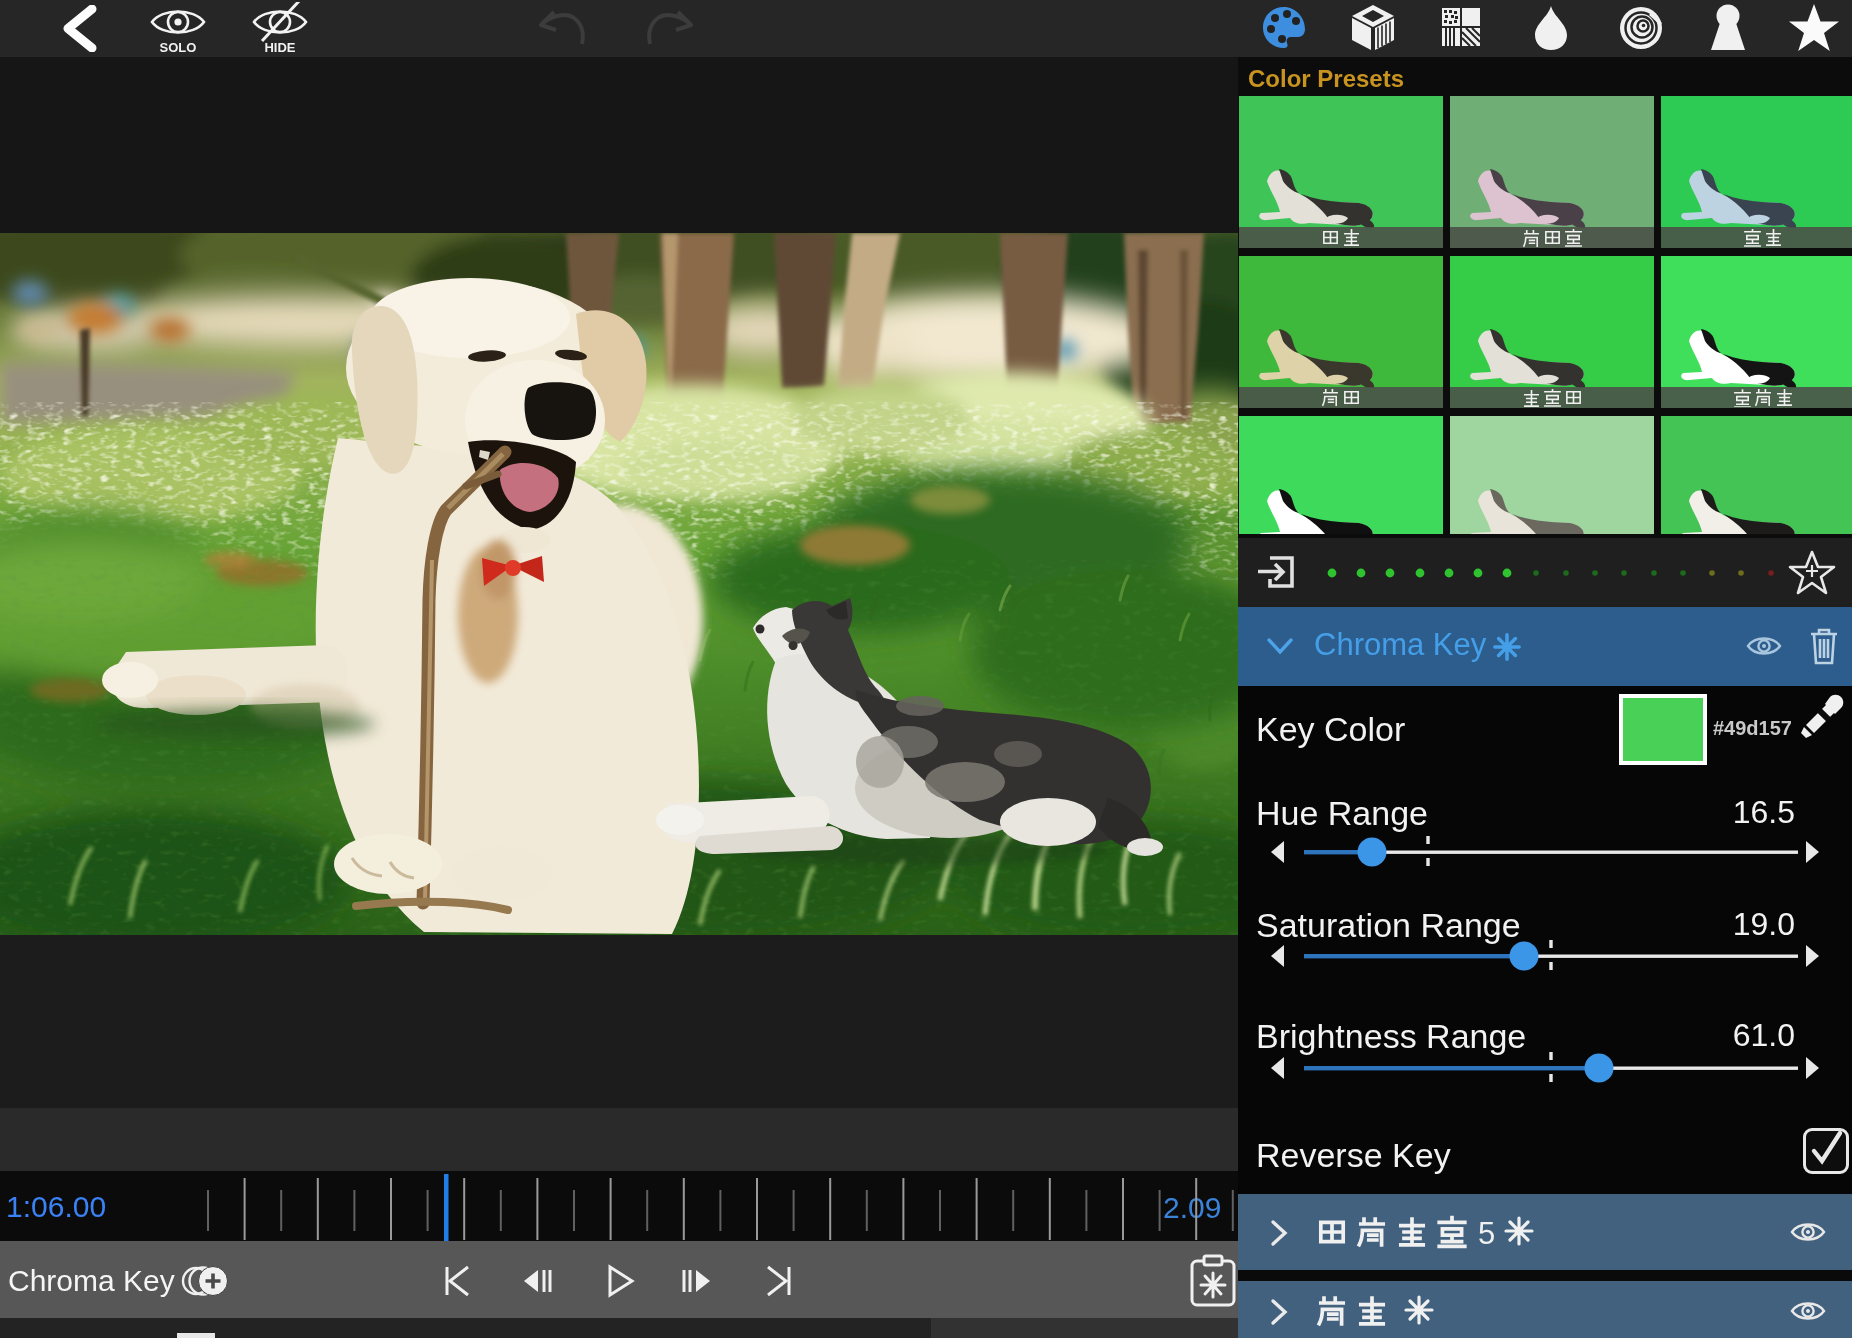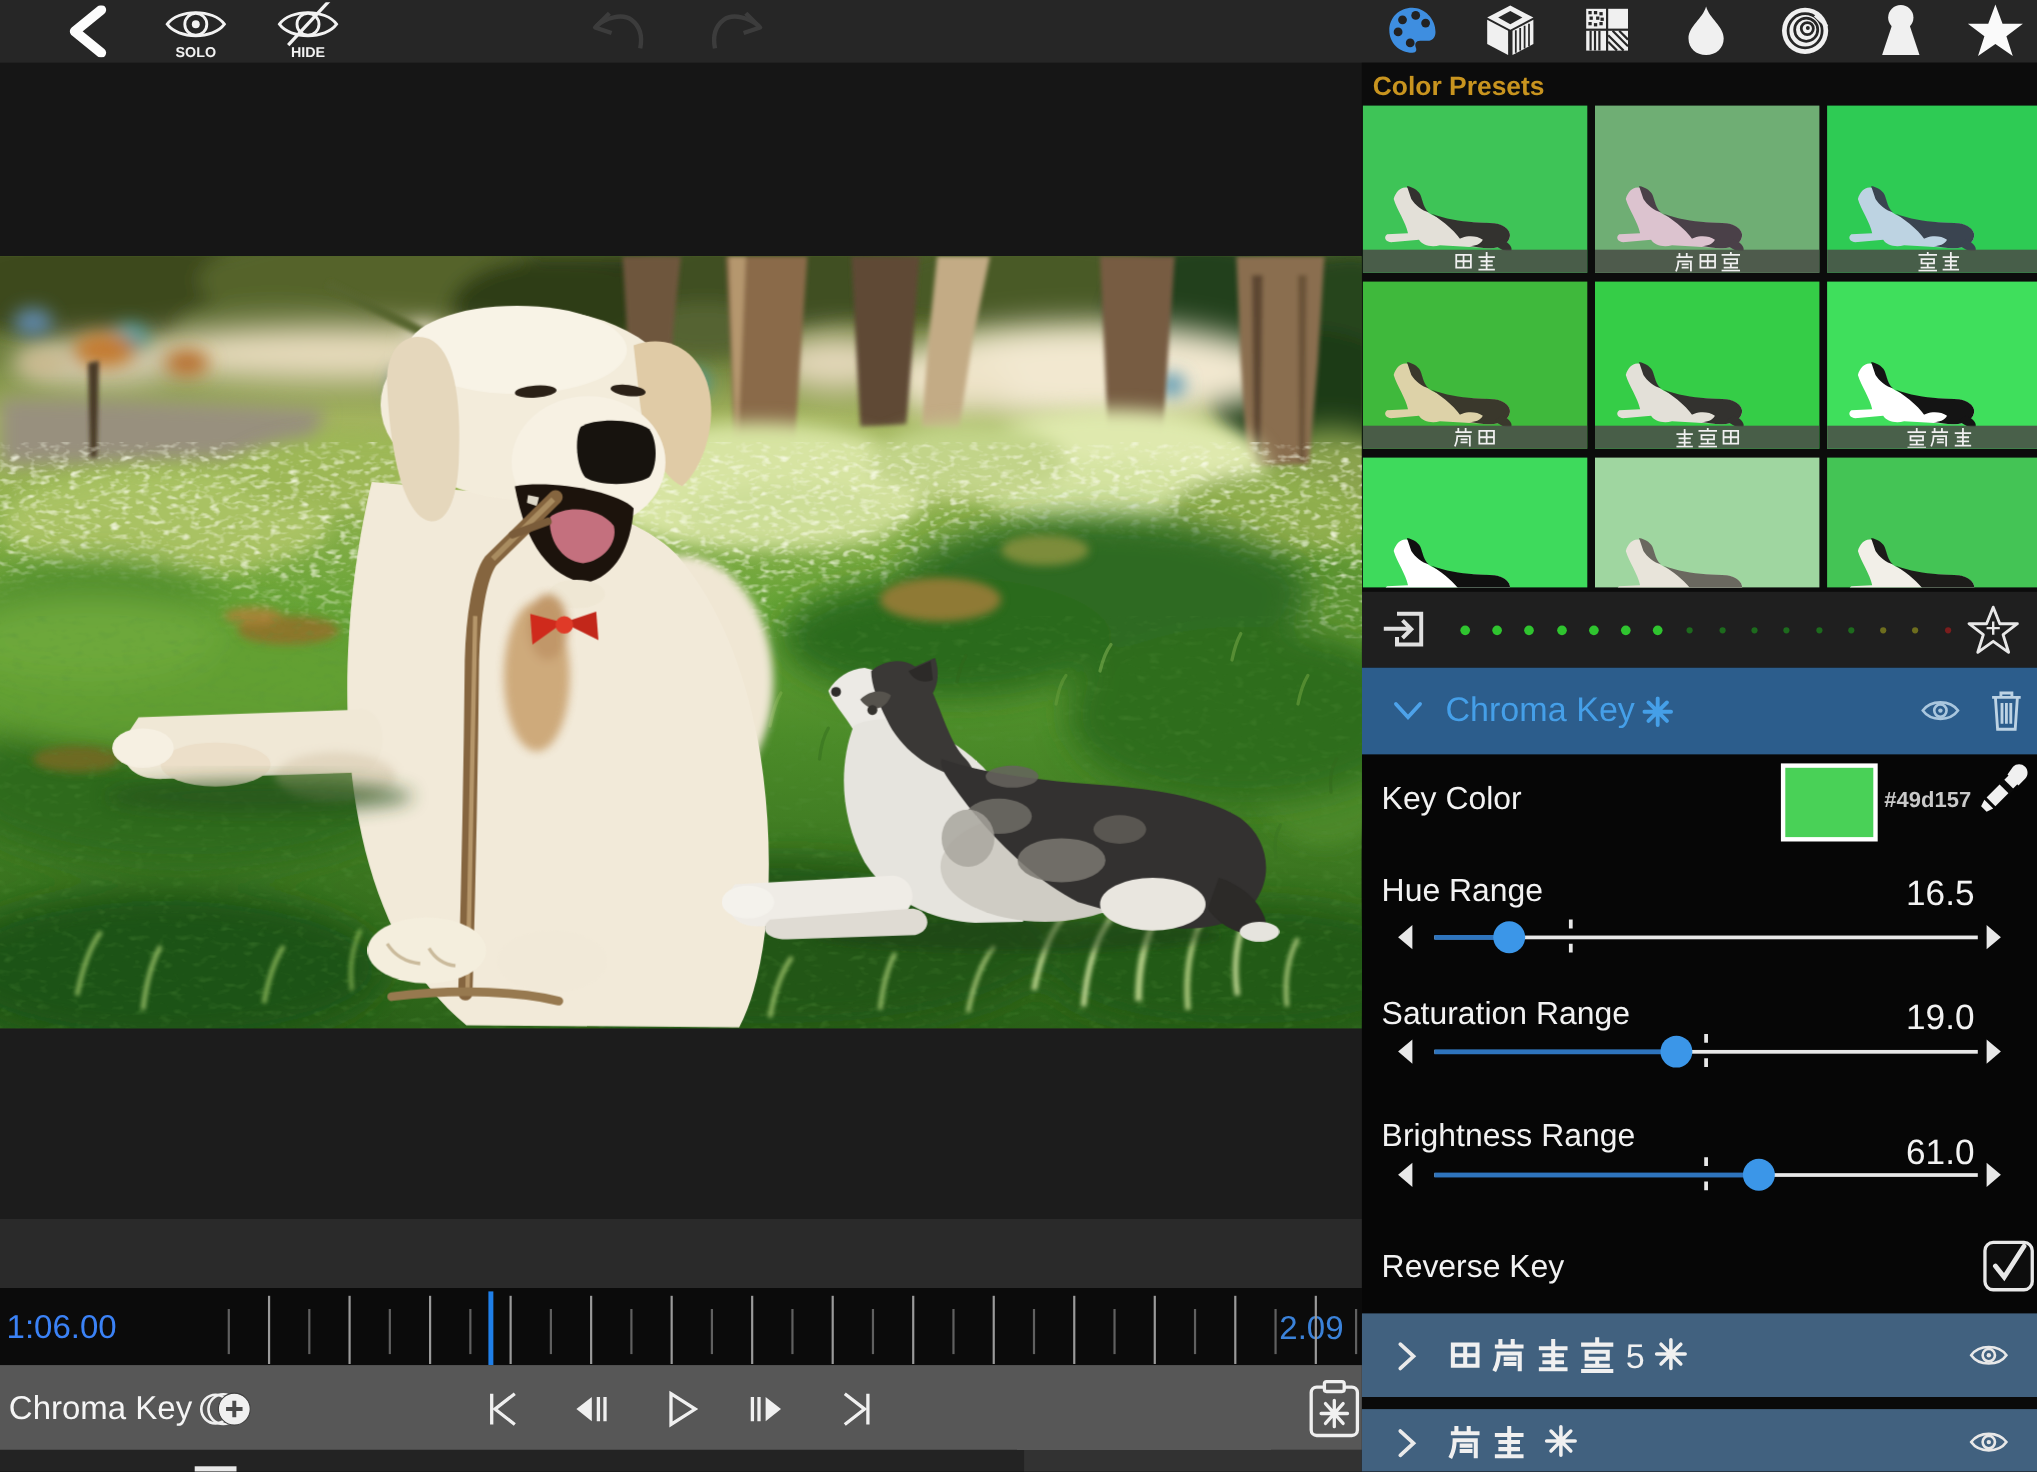--- a/index.html
+++ b/index.html
@@ -18,21 +18,21 @@
   #cp-title{left:10px;top:8px;color:#c8941f;font-size:24px;font-weight:bold;}
   .tile{position:absolute;width:204px;height:152px;overflow:hidden;}
   .tlabel{position:absolute;left:0;bottom:0;width:100%;height:21px;background:rgba(74,82,72,0.9);
           display:flex;align-items:center;justify-content:center;}
   #dotsbar{left:0px;top:481px;width:614px;height:69px;background:#1f1f1f;}
   #chromahdr{left:0px;top:550px;width:614px;height:79px;background:#2c5d8c;}
   #controls{left:0px;top:629px;width:614px;height:508px;background:#060606;}
   #hdr2{left:0px;top:1137px;width:614px;height:76px;background:#41617f;}
   #hdr3{left:0px;top:1224px;width:614px;height:57px;background:#41617f;}
   #gap23{left:0px;top:1213px;width:614px;height:11px;background:#0a0a0a;}
-  .wlabel{position:absolute;color:#f2f2f2;font-size:29px;}
+  .wlabel{position:absolute;color:#f2f2f2;font-size:34px;}
   .val{position:absolute;color:#f2f2f2;font-size:32px;text-align:right;width:120px;}
   svg{display:block;}
   .icon{position:absolute;}
 </style>
 </head>
 <body>
 <div id="root">
 
 <svg width="0" height="0" style="position:absolute">
 <defs>
@@ -493,21 +493,21 @@
       </svg>
 
       <div class="wlabel" style="left:18px;top:108px;">Hue Range</div>
       <div class="val" style="left:437px;top:108px;">16.5</div>
       <div class="rp slider" style="top:206px;"></div>
 
       <div class="wlabel" style="left:18px;top:220px;">Saturation Range</div>
       <div class="val" style="left:437px;top:220px;">19.0</div>
 
       <div class="wlabel" style="left:18px;top:331px;">Brightness Range</div>
-      <div class="val" style="left:437px;top:331px;margin-top:12px;">61.0</div>
+      <div class="val" style="left:437px;top:331px;">61.0</div>
 
       <div class="wlabel" style="left:18px;top:450px;">Reverse Key</div>
       <div class="rp" style="left:565px;top:442px;width:46px;height:46px;border:3.5px solid #e8e8e8;border-radius:9px;background:#0d0d0d;">
         <svg width="46" height="46" viewBox="0 0 46 46" style="position:absolute;left:-2px;top:-6px">
           <path d="M10,26 L18,36 L36,8" fill="none" stroke="#e8e8e8" stroke-width="4.4" stroke-linecap="round"></path>
         </svg>
       </div>
 
       <svg class="icon" style="left:0;top:0" width="614" height="508" viewBox="0 0 614 508">
         <g id="slider1">

